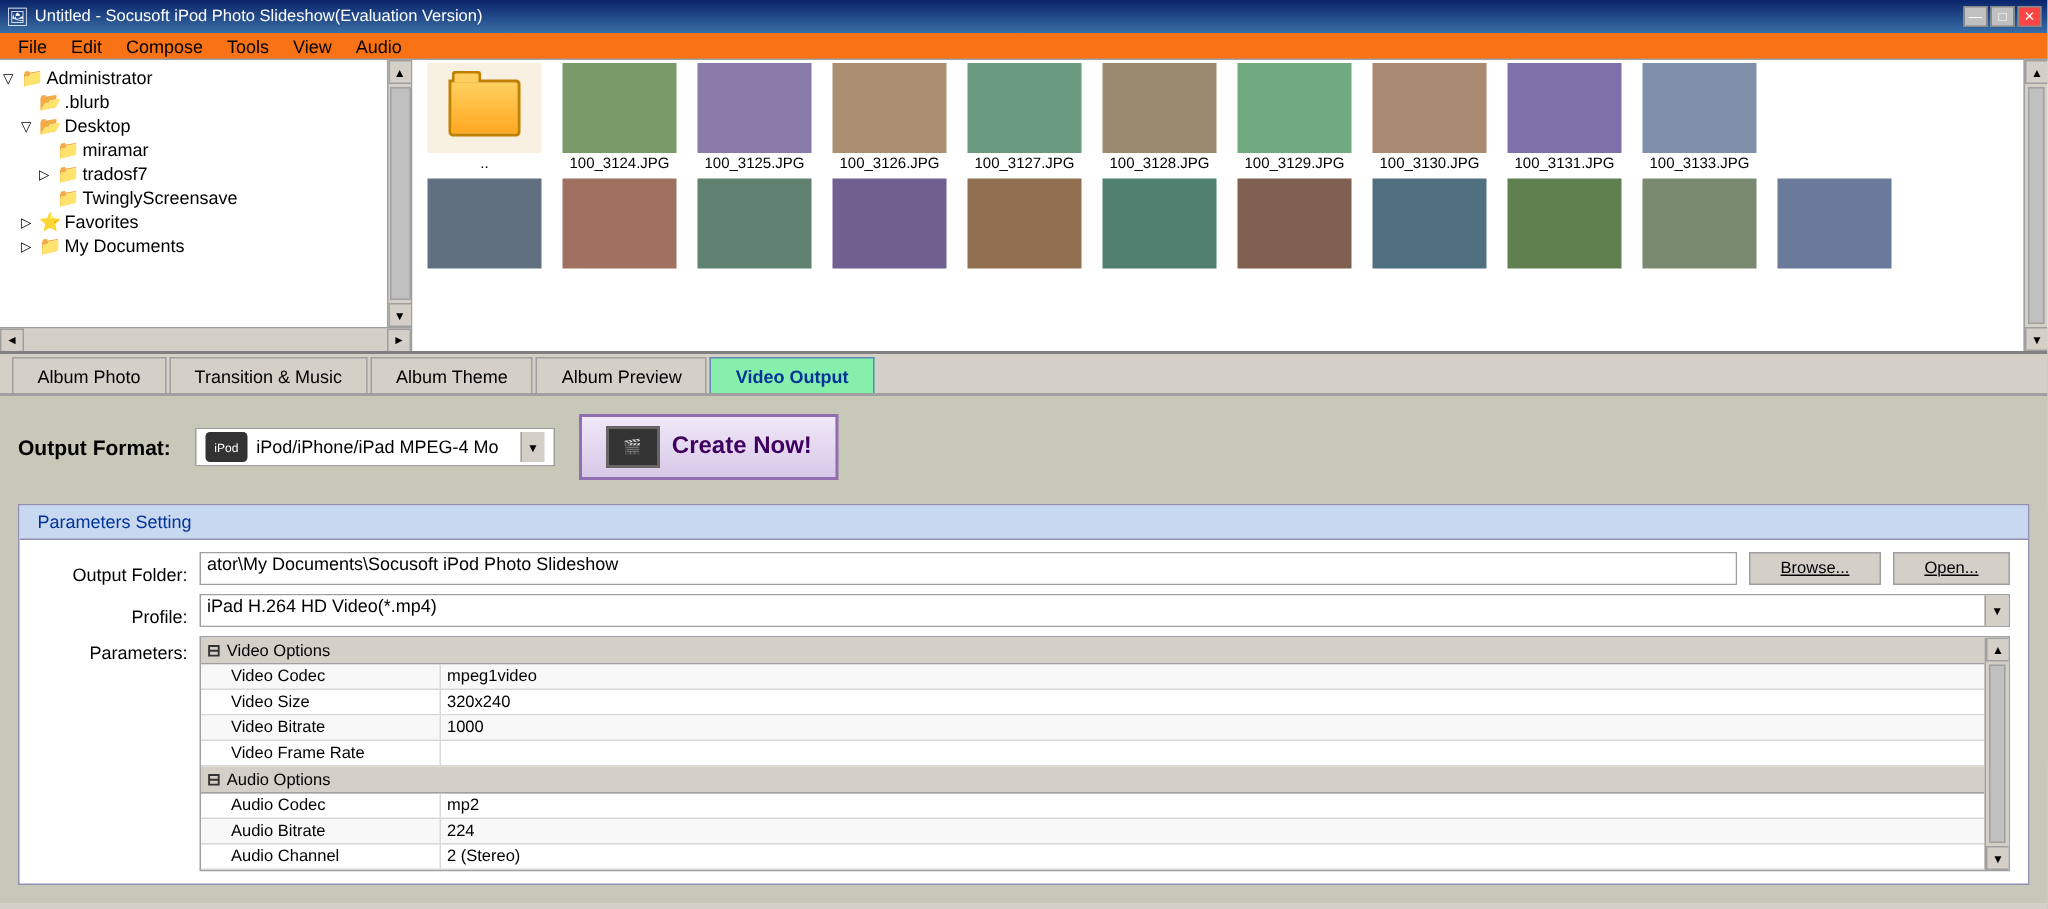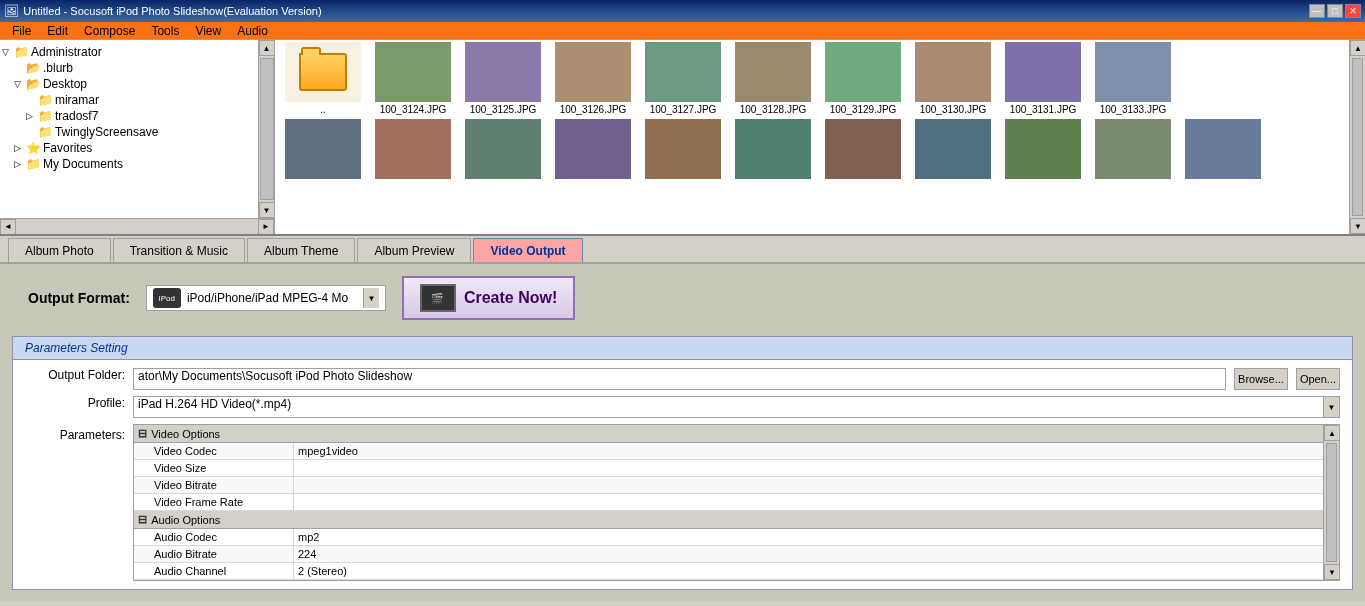--- a/index.html
+++ b/index.html
@@ -162,21 +162,21 @@
       border: 1px solid #a0a0a0;
       border-bottom: none;
       cursor: pointer;
       margin-right: 2px;
       font-size: 12px;
       height: 24px;
       display: flex;
       align-items: flex-end;
     }
     .tab.active {
-      background: #fca5a5;
+      background: #86efac;
       border-color: #6088b0;
       font-weight: bold;
       color: #003399;
     }
 
     
     #content-area {
       background: #c8c8b8;
       flex: 1;
       padding: 12px;
@@ -188,21 +188,20 @@
     
     #output-format-row {
       display: flex;
       align-items: center;
       gap: 16px;
       margin-bottom: 16px;
     }
     #output-format-label {
       font-size: 14px;
       font-weight: bold;
-      margin-left: 16px;
     }
     #format-select-wrapper {
       display: flex;
       align-items: center;
       background: white;
       border: 1px solid #a0a0a0;
       padding: 2px 6px;
       gap: 6px;
       min-width: 240px;
     }
@@ -257,30 +256,29 @@
       overflow: hidden;
       display: flex;
       flex-direction: column;
     }
     #params-tab {
       background: #c8d8f0;
       padding: 4px 12px;
       border-bottom: 1px solid #9090b0;
       font-size: 12px;
       color: #003399;
-      font-style: italic;
     }
     #params-content {
       padding: 8px 12px;
       flex: 1;
       overflow: hidden;
     }
     .param-row {
       display: flex;
-      align-items: flex-start;
+      align-items: flex-end;
       margin-bottom: 6px;
       gap: 8px;
     }
     .param-label {
       width: 100px;
       text-align: right;
       font-size: 12px;
     }
     .param-select-wrapper {
       flex: 1;
@@ -291,25 +289,26 @@
     .param-select {
       flex: 1;
       border: none;
       outline: none;
       padding: 0 4px;
       font-size: 12px;
       background: white;
     }
     .btn-browse {
       height: 22px;
-      padding: 0 3px;
+      padding: 0 20px;
       background: #d4d0c8;
       border: 1px solid #a0a0a0;
       cursor: pointer;
       font-size: 11px;
+      text-decoration: underline;
     }
 
     
     #params-grid-wrapper {
       border: 1px solid #a0a0a0;
       flex: 1;
       overflow: hidden;
       display: flex;
     }
     #params-grid {
@@ -659,23 +658,25 @@
             <div class="grid-section-header">
               <span style="color:#333; font-weight:bold;">⊟</span>
               <span>Video Options</span>
             </div>
             <div class="grid-row">
               <div class="grid-col1">Video Codec</div>
               <div class="grid-col2">mpeg1video</div>
             </div>
             <div class="grid-row">
               <div class="grid-col1">Video Size</div>
+              <div class="grid-col2">320x240</div>
             </div>
             <div class="grid-row">
               <div class="grid-col1">Video Bitrate</div>
+              <div class="grid-col2">1000</div>
             </div>
             <div class="grid-row">
               <div class="grid-col1">Video Frame Rate</div>
             </div>
 
             <div class="grid-section-header">
               <span style="color:#333; font-weight:bold;">⊟</span>
               <span>Audio Options</span>
             </div>
             <div class="grid-row">

